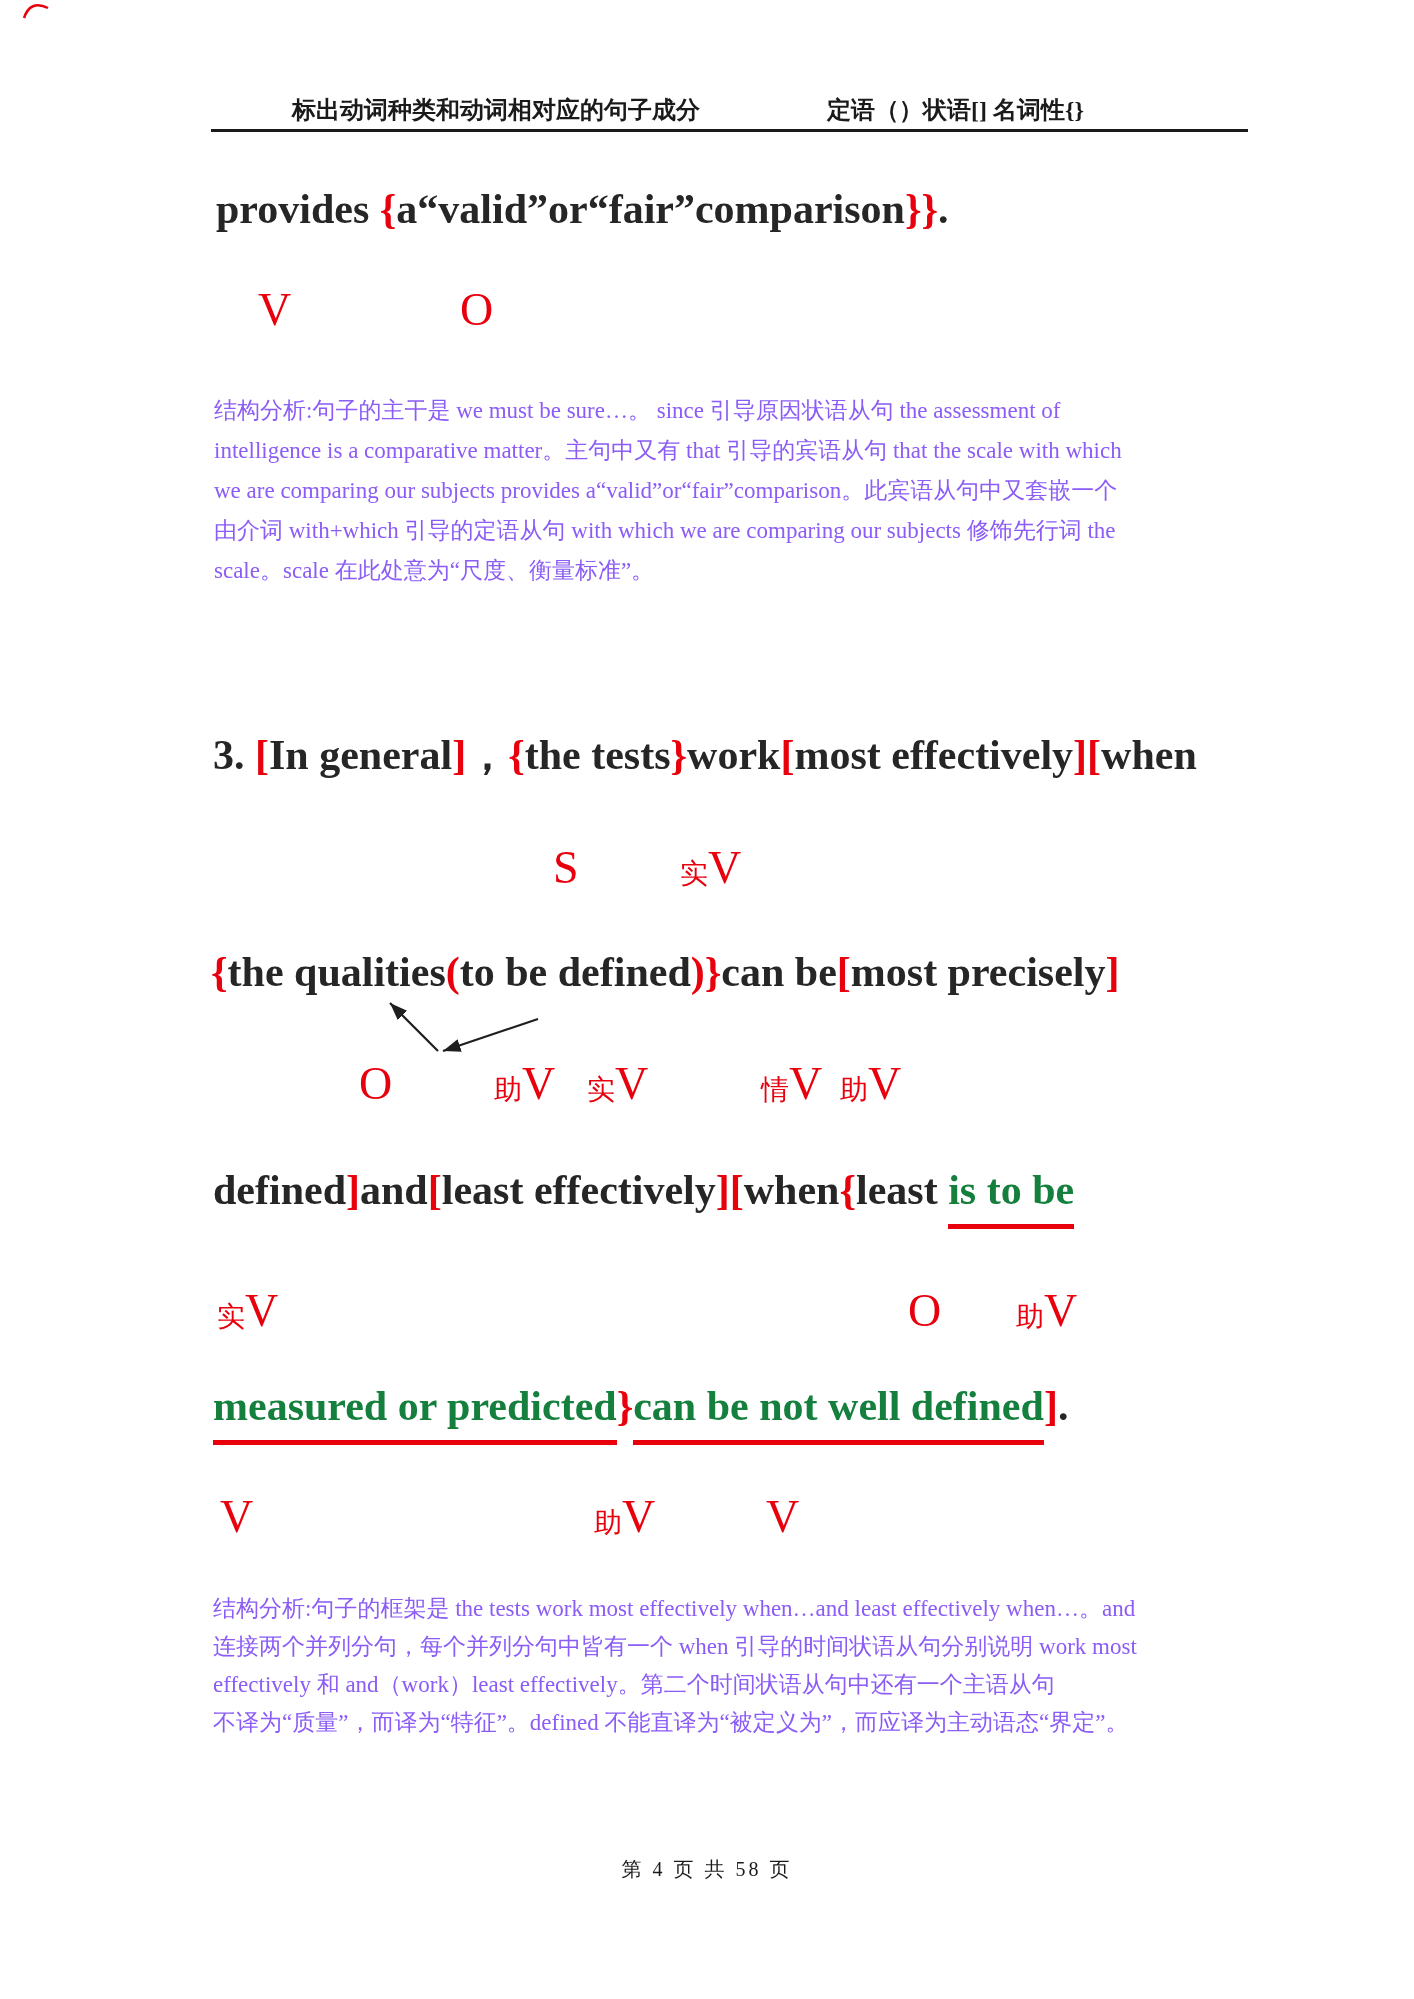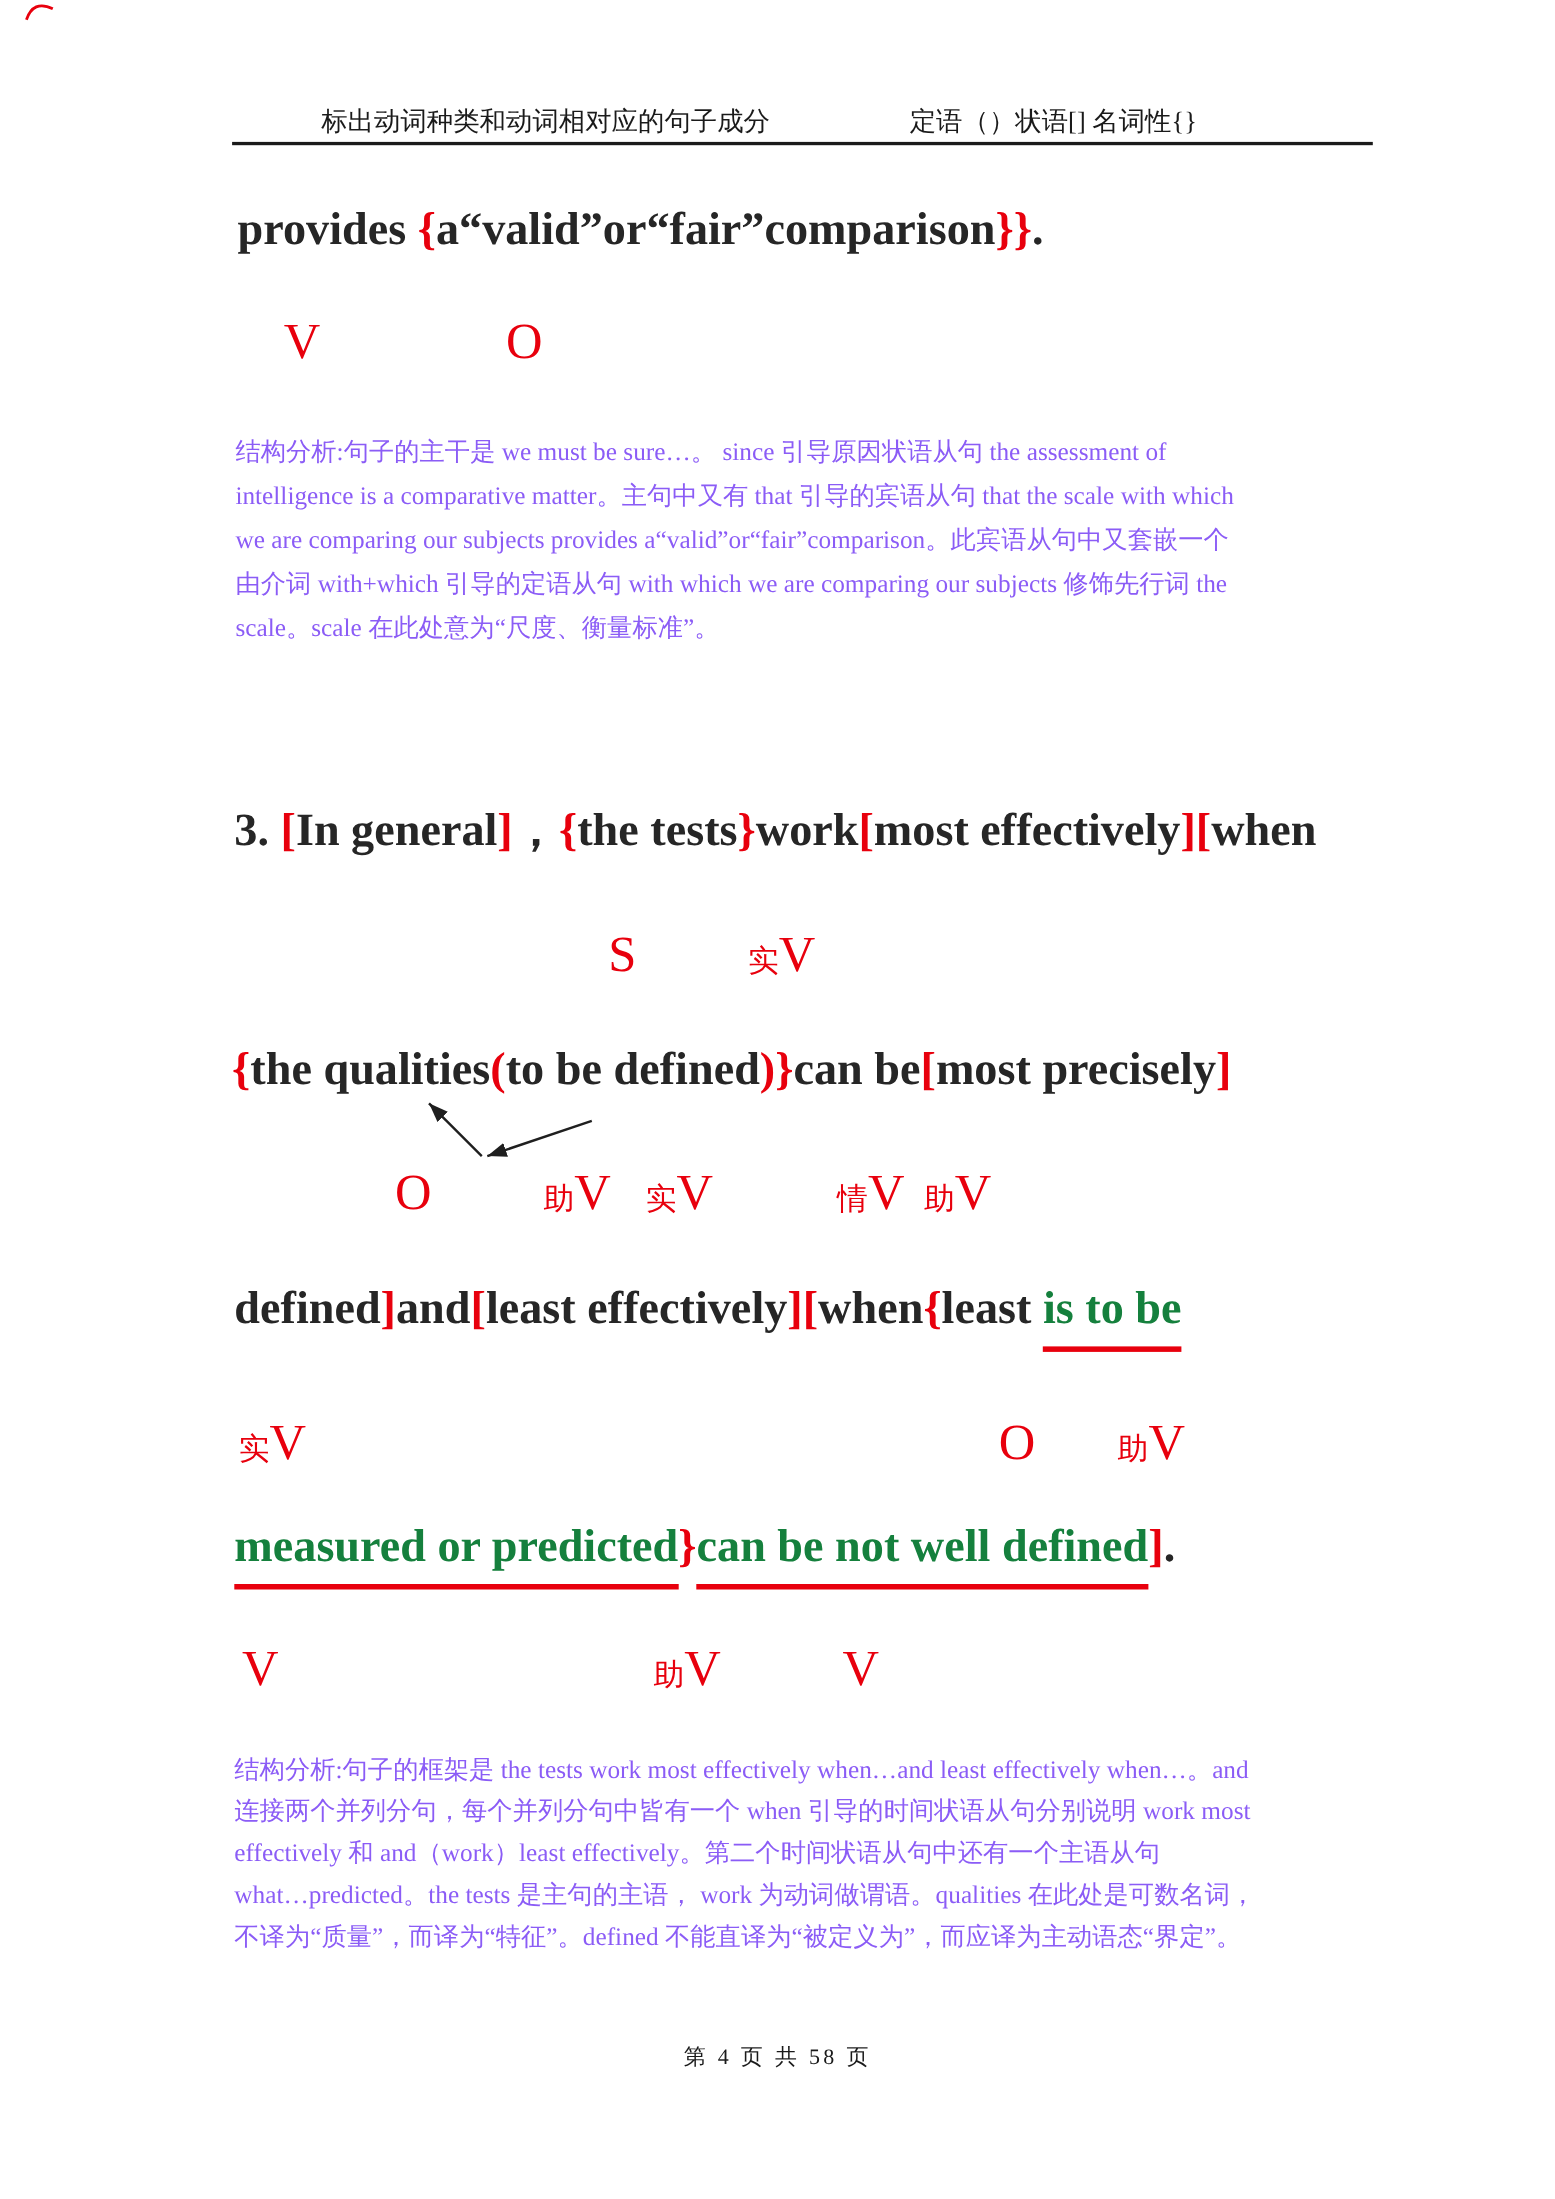--- a/index.html
+++ b/index.html
@@ -1,20 +1,20 @@
 <!DOCTYPE html>
 <html><head>
 <meta charset="utf-8">
 <style>
   html,body{margin:0;padding:0;background:#ffffff;}
   .page{
     position:relative;width:1414px;height:1999px;background:#ffffff;
     font-family:"Liberation Serif","DejaVu Serif",serif;overflow:hidden;
   }
-  .hdr{position:absolute;font-weight:normal;font-size:24px;color:#1a1a1a;white-space:nowrap;}
+  .hdr{position:absolute;font-weight:bold;font-size:24px;color:#1a1a1a;white-space:nowrap;}
   .header-rule{position:absolute;left:211px;top:129px;width:1037px;height:3px;background:#1a1a1a;}
   .bold-line{position:absolute;font-weight:bold;font-size:42px;line-height:1.15;white-space:nowrap;color:#262626;}
   .sg-k{color:#262626;}
   .sg-r{color:#e8000d;}
   .sg-ku{color:#15803d;display:inline-block;border-bottom:5px solid #e8000d;padding-bottom:12px;line-height:1.05;}
   .label{position:absolute;white-space:nowrap;color:#e8000d;line-height:1;}
   .lab-big{font-size:46px;}
   .lab-sm{font-size:28px;}
   .body-par{position:absolute;font-size:23px;color:#8b5cf6;white-space:nowrap;}
   .body-par .ln{height:40px;line-height:40px;}
@@ -111,19 +111,18 @@
     <span class="lab-sm">助</span><span class="lab-big">V</span>
   </div>
   <div class="label" style="left:766px;top:1494px">
     <span class="lab-big">V</span>
   </div>
 
   <div class="body-par tight" style="left:213px;top:1590px">
     <div class="ln">结构分析:句子的框架是 the tests work most effectively when…and least effectively when…。and</div>
     <div class="ln">连接两个并列分句，每个并列分句中皆有一个 when 引导的时间状语从句分别说明 work most</div>
     <div class="ln">effectively 和 and（work）least effectively。第二个时间状语从句中还有一个主语从句</div>
-    <div class="ln">what…predicted。the tests 是主句的主语， work 为动词做谓语。qualities 在此处是可数名词，</div>
     <div class="ln">不译为“质量”，而译为“特征”。defined 不能直译为“被定义为”，而应译为主动语态“界定”。</div>
   </div>
 
   <div class="footer">第 4 页 共 58 页</div>
 
 </div>
 
 </body></html>

